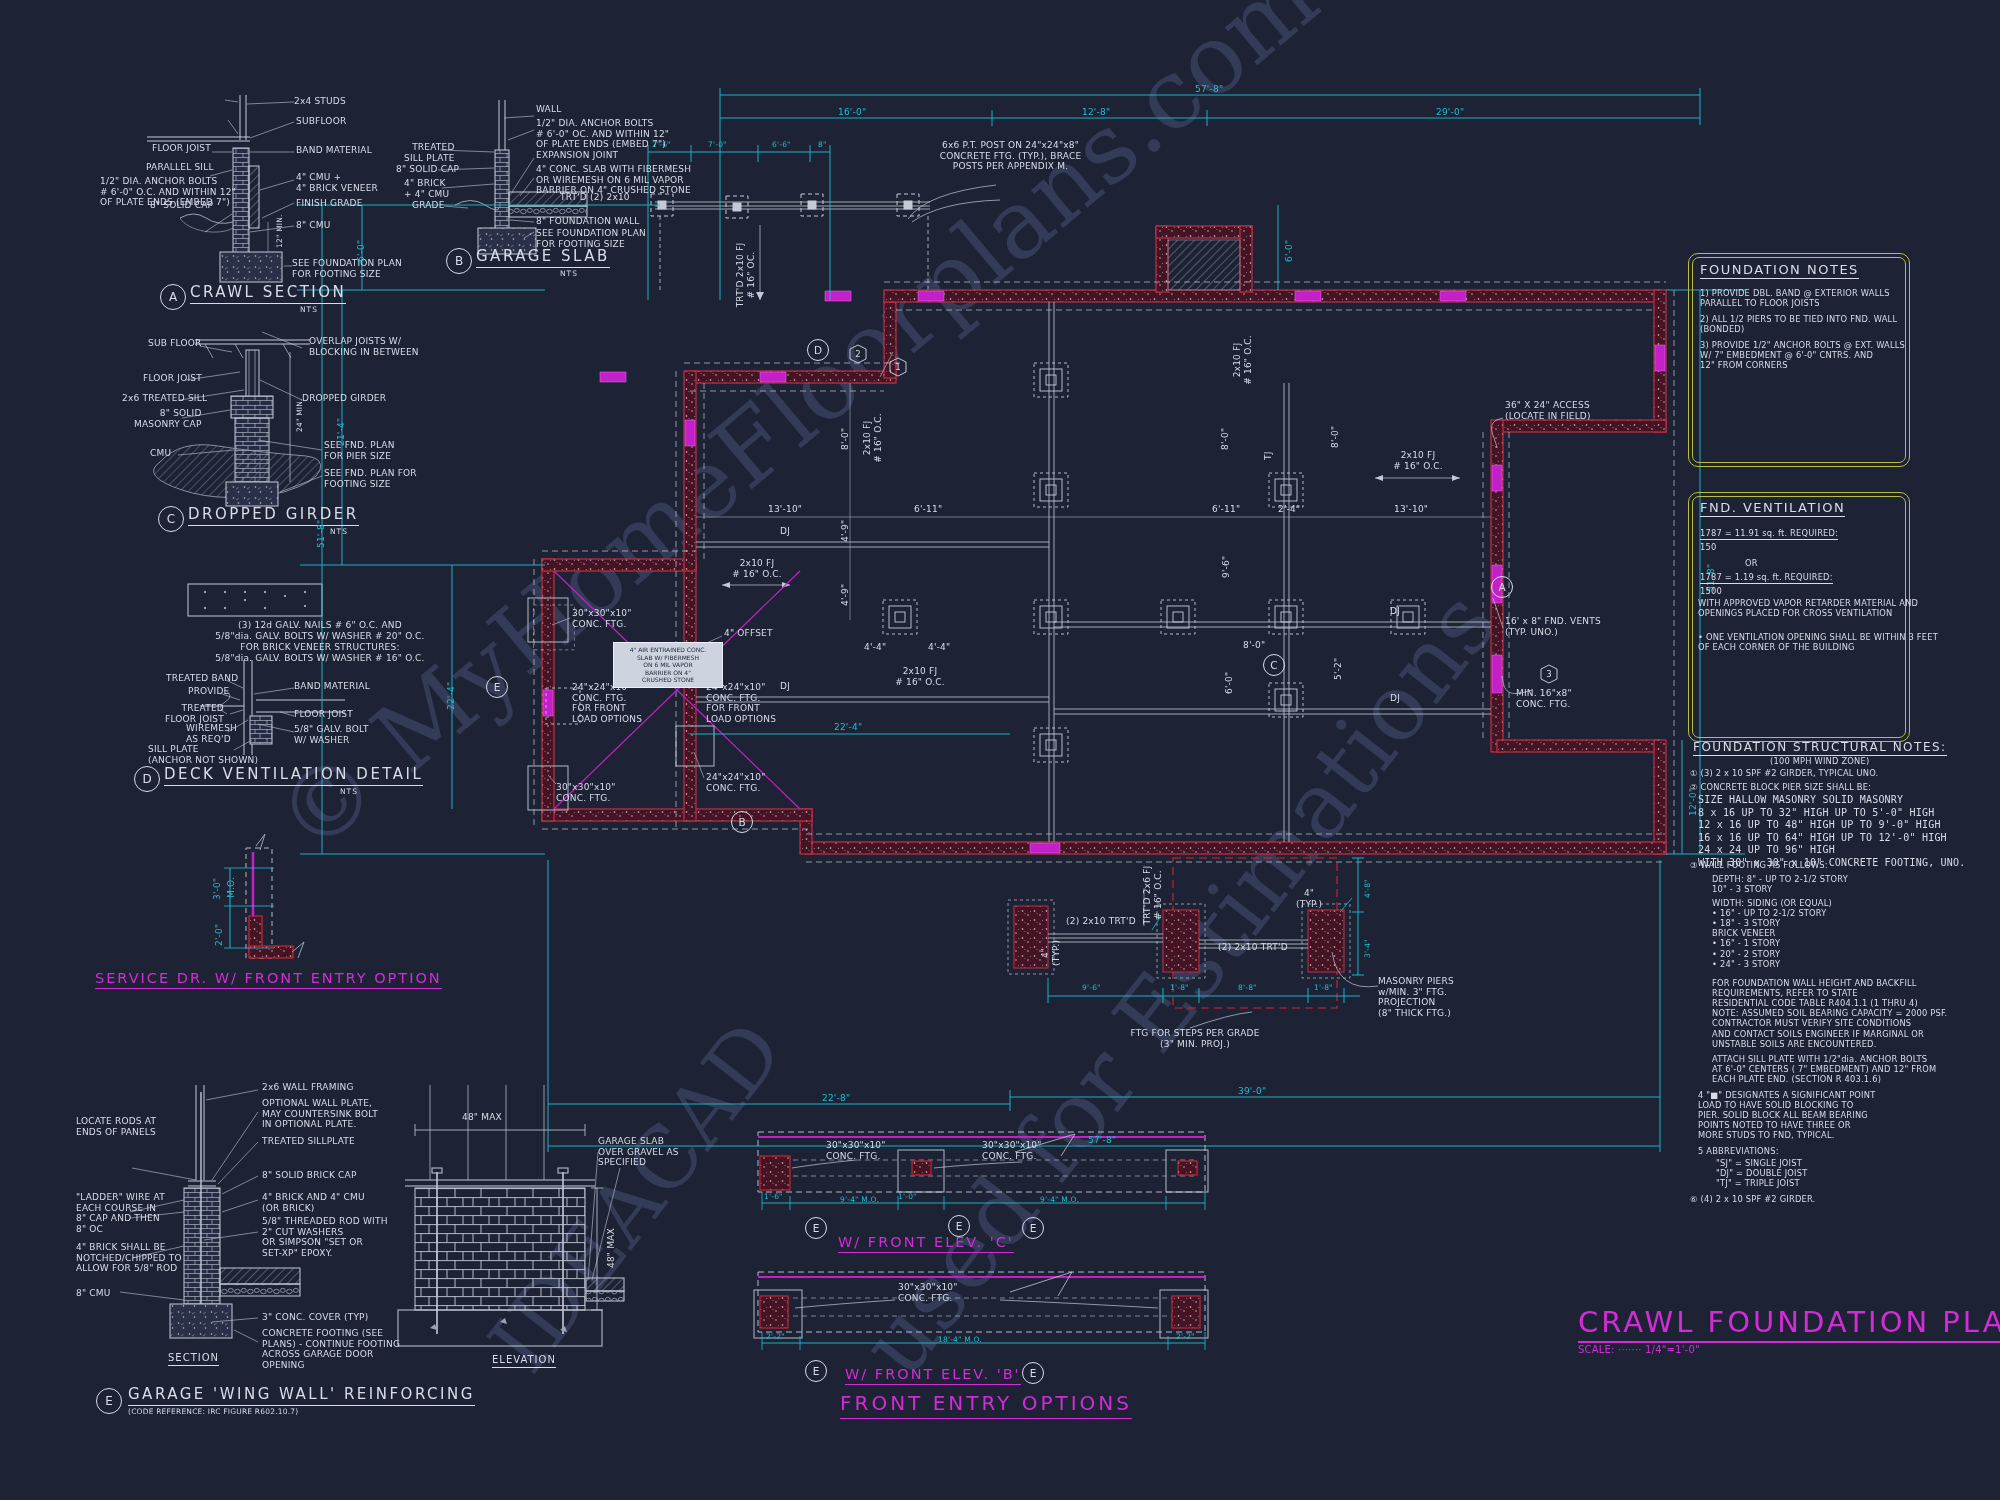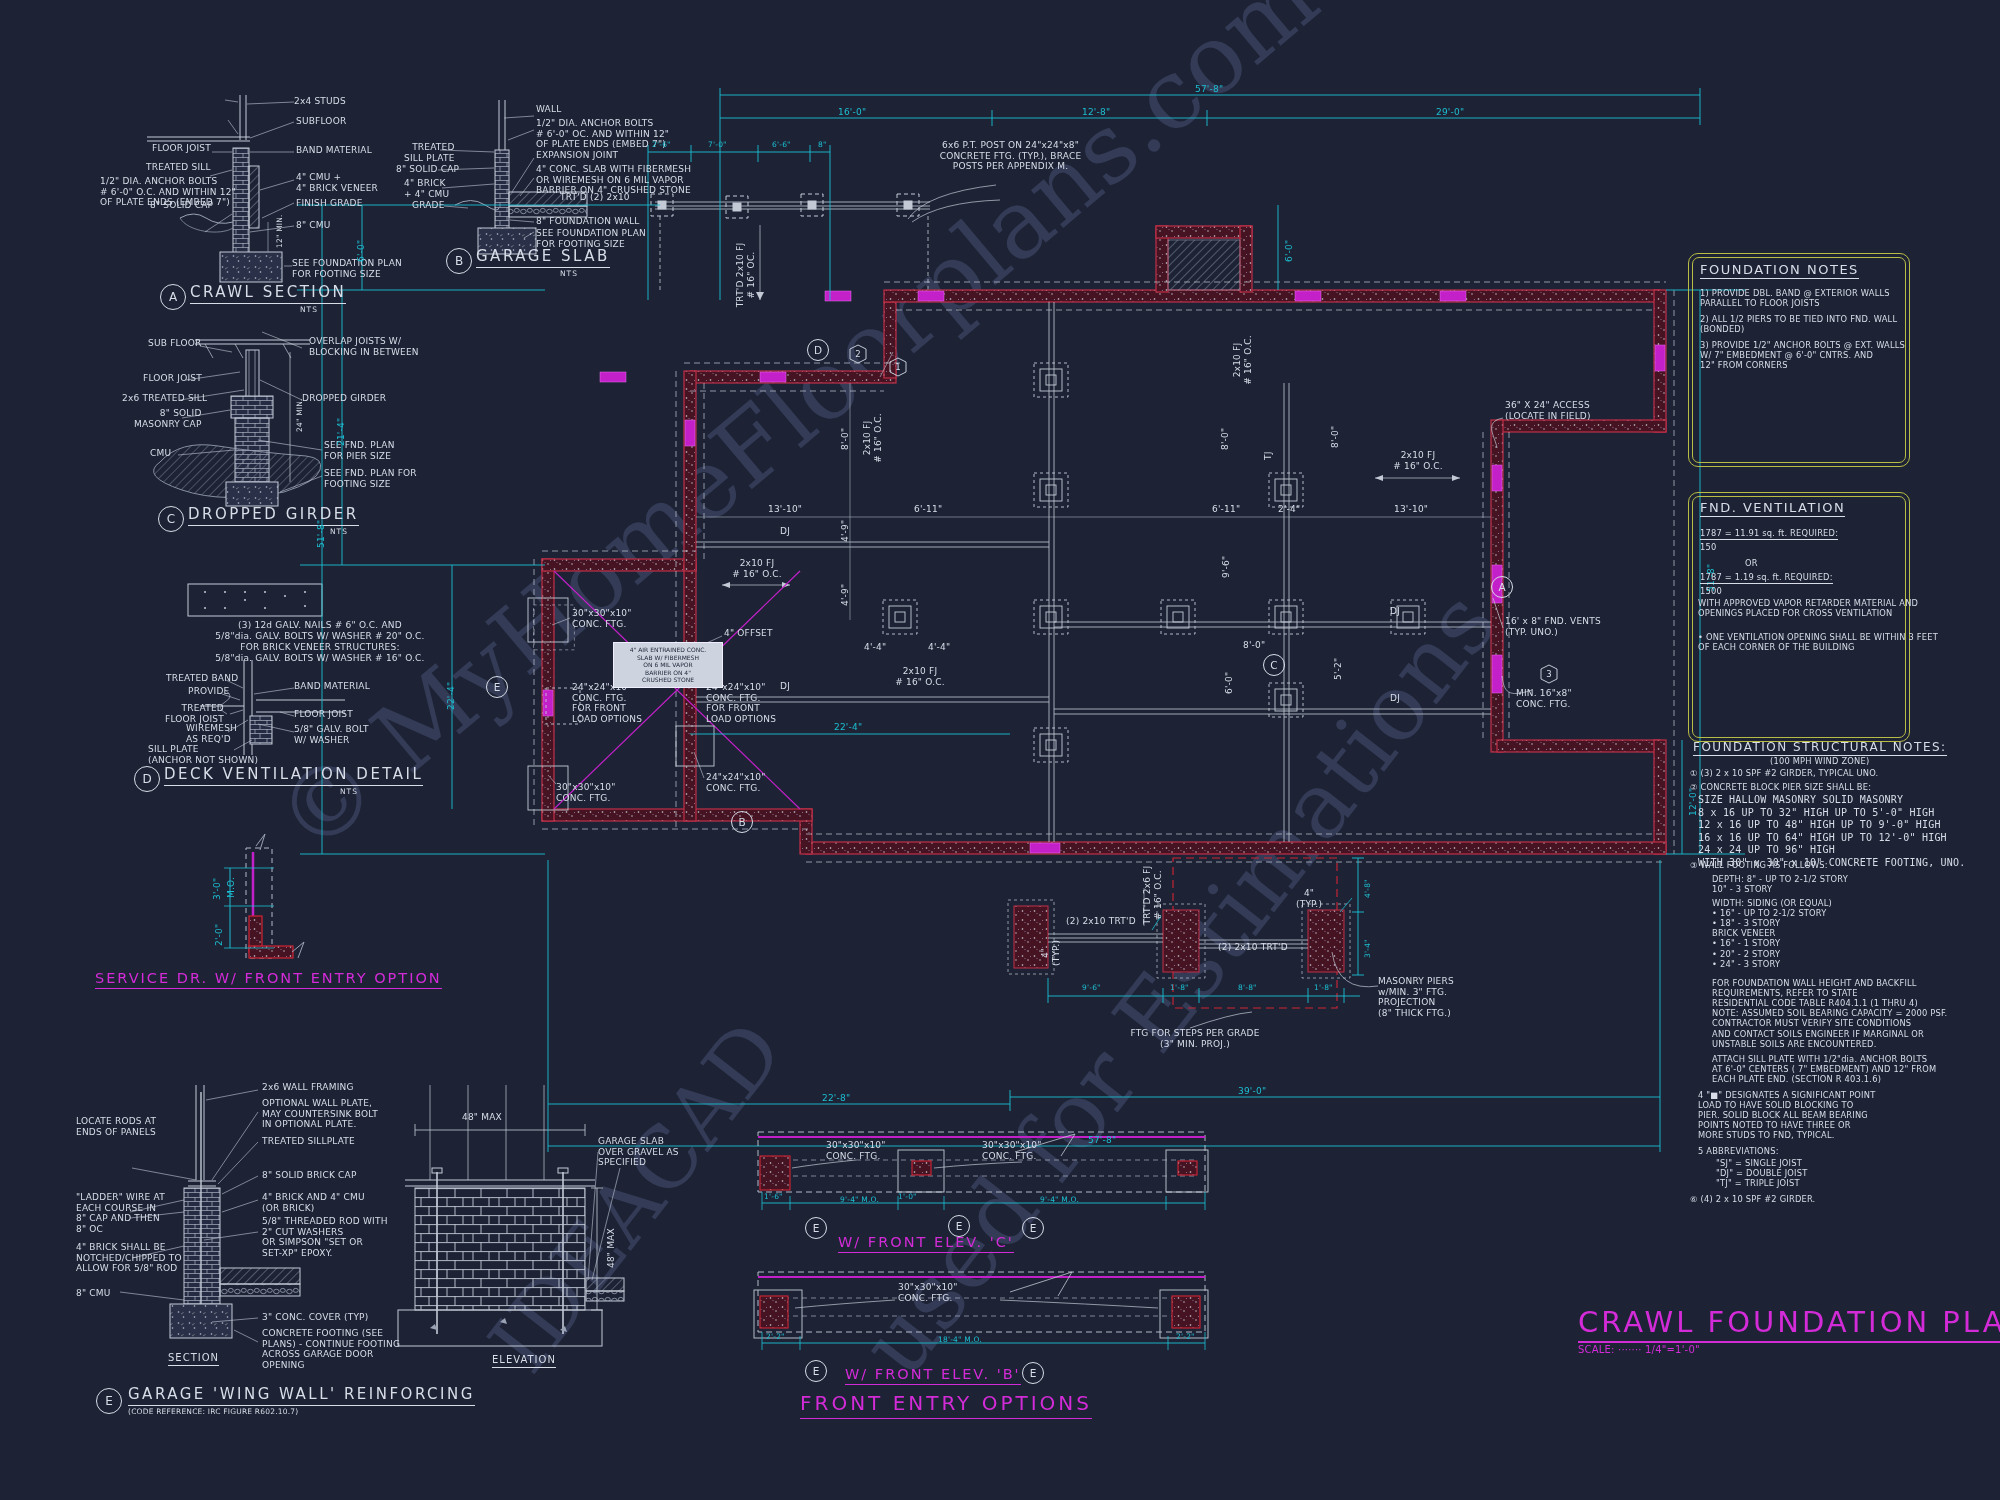--- a/index.html
+++ b/index.html
@@ -520,21 +520,21 @@
       <line x1="800" y1="1336" x2="800" y2="1350" stroke="#1cbfd2" stroke-width=".8"></line>
       <line x1="1168" y1="1336" x2="1168" y2="1350" stroke="#1cbfd2" stroke-width=".8"></line>
       <line x1="1205" y1="1332" x2="1205" y2="1350" stroke="#1cbfd2" stroke-width=".8"></line>
     </g>
   </svg>
 
   <span class="w" style="left:294px;top:96px">2x4 STUDS</span>
   <span class="w" style="left:296px;top:116px">SUBFLOOR</span>
   <span class="w" style="left:152px;top:143px">FLOOR JOIST</span>
   <span class="w" style="left:296px;top:145px">BAND MATERIAL</span>
-  <span class="w" style="left:146px;top:162px">TREATED SILL</span>
+  <span class="w" style="left:146px;top:162px">PARALLEL SILL</span>
   <span class="w" style="left:100px;top:176px">1/2" DIA. ANCHOR BOLTS
 # 6'-0" O.C. AND WITHIN 12"
 OF PLATE ENDS (EMBED 7")</span>
   <span class="w" style="left:296px;top:172px">4" CMU +
 4" BRICK VENEER</span>
   <span class="w" style="left:150px;top:200px">8" SOLID CAP</span>
   <span class="w" style="left:296px;top:198px">FINISH GRADE</span>
   <span class="w" style="left:296px;top:220px">8" CMU</span>
   <span class="w tiny vr" style="left:276px;top:248px">12" MIN.</span>
   <span class="w" style="left:292px;top:258px">SEE FOUNDATION PLAN
@@ -803,21 +803,21 @@
   <span class="w cy tiny" style="left:766px;top:1333px">2'-2"</span>
   <span class="w cy tiny" style="left:938px;top:1336px">18'-4" M.O.</span>
   <span class="w cy tiny" style="left:1176px;top:1333px">2'-2"</span>
   <div class="co" style="left:805px;top:1360px">
       <span>E</span>
     </div>
   <div class="co" style="left:1022px;top:1362px">
       <span>E</span>
     </div>
   <span class="w mg mttl" style="left:845px;top:1366px">W/ FRONT ELEV. 'B'</span>
-  <span class="w mg entttl" style="left:800px;top:1392px">FRONT ENTRY OPTIONS</span>
+  <span class="w mg entttl" style="left:840px;top:1392px">FRONT ENTRY OPTIONS</span>
 
   <div class="box" style="left:1688px;top:253px;width:220px;height:212px">
     <div class="inner"></div>
   </div>
   <span class="w bt" style="left:1700px;top:262px">FOUNDATION NOTES</span>
   <span class="w sm" style="left:1700px;top:288px">1) PROVIDE DBL. BAND @ EXTERIOR WALLS
     PARALLEL TO FLOOR JOISTS</span>
   <span class="w sm" style="left:1700px;top:314px">2) ALL 1/2 PIERS TO BE TIED INTO FND. WALL
     (BONDED)</span>
   <span class="w sm" style="left:1700px;top:340px">3) PROVIDE 1/2" ANCHOR BOLTS @ EXT. WALLS

